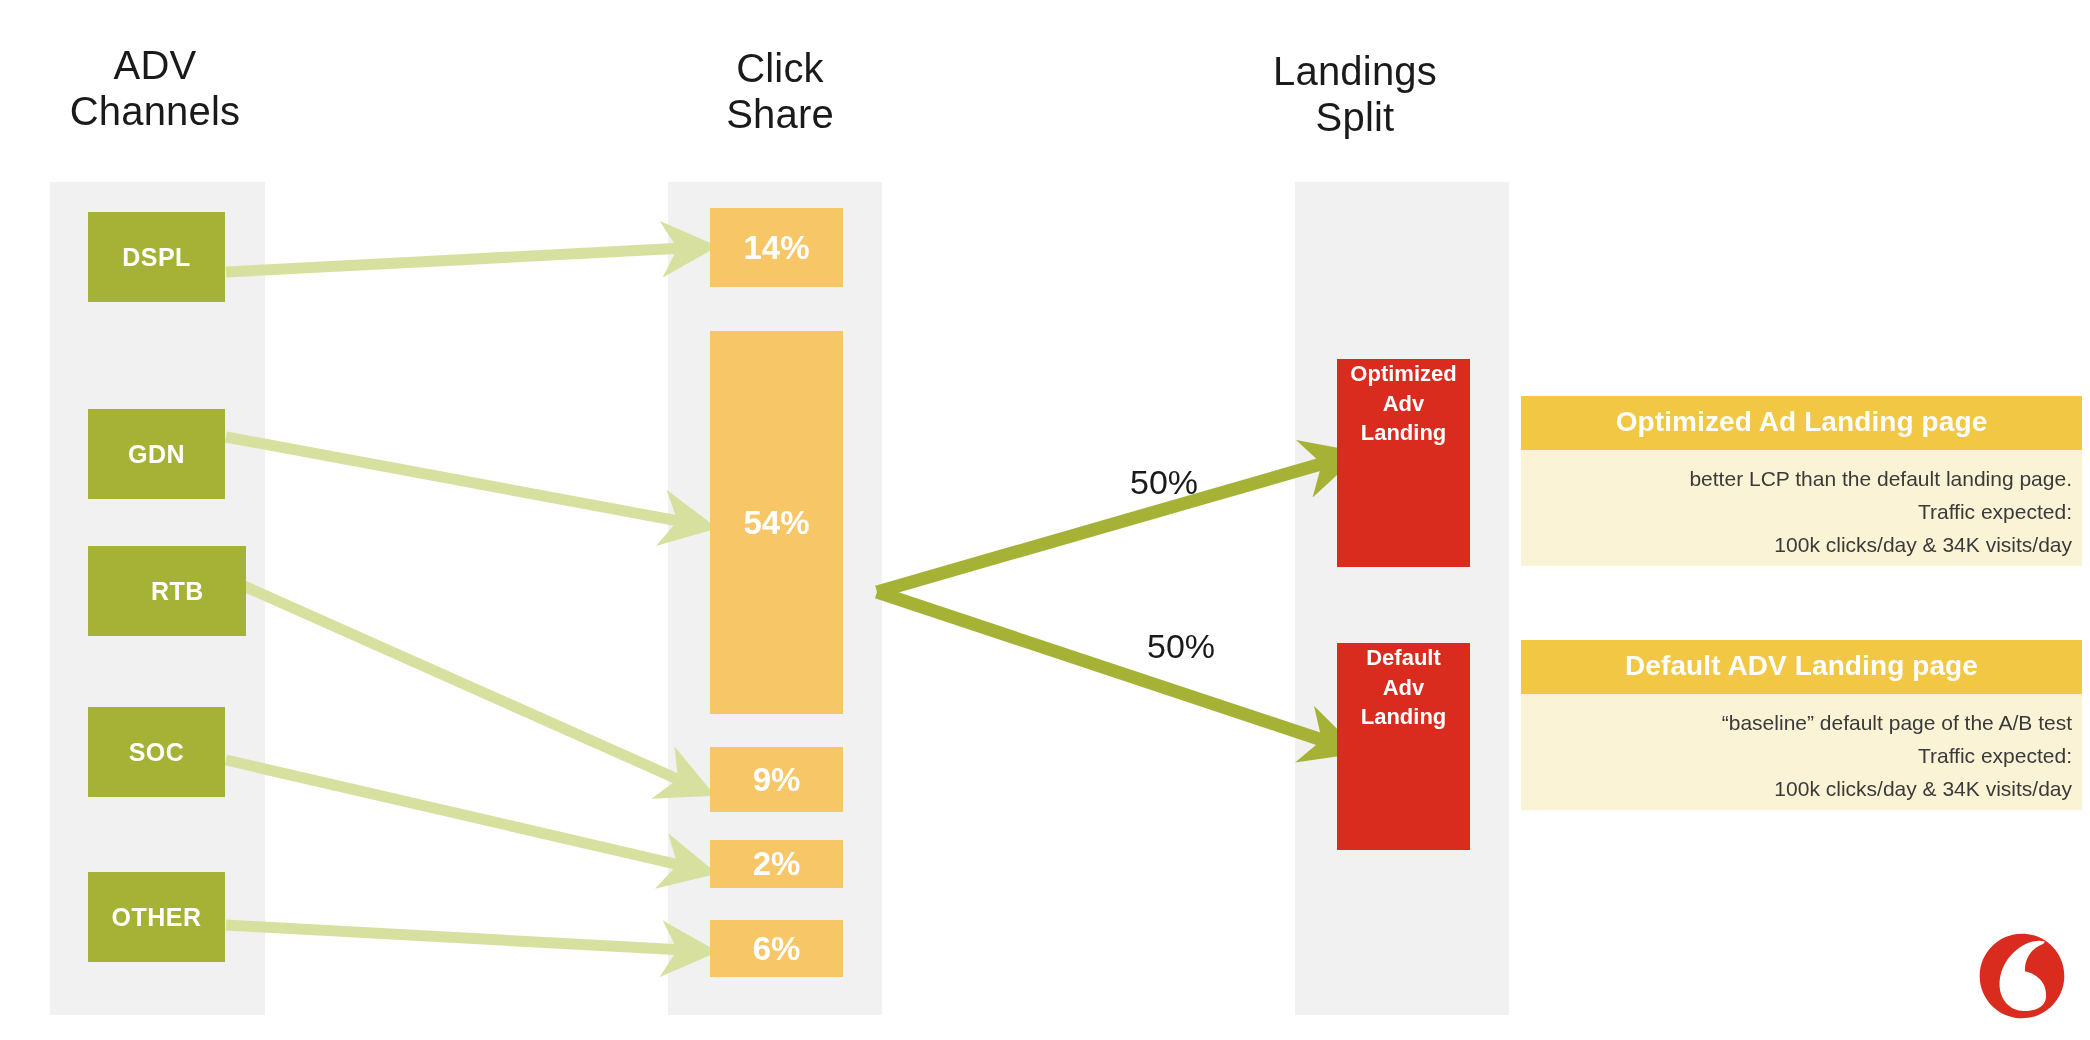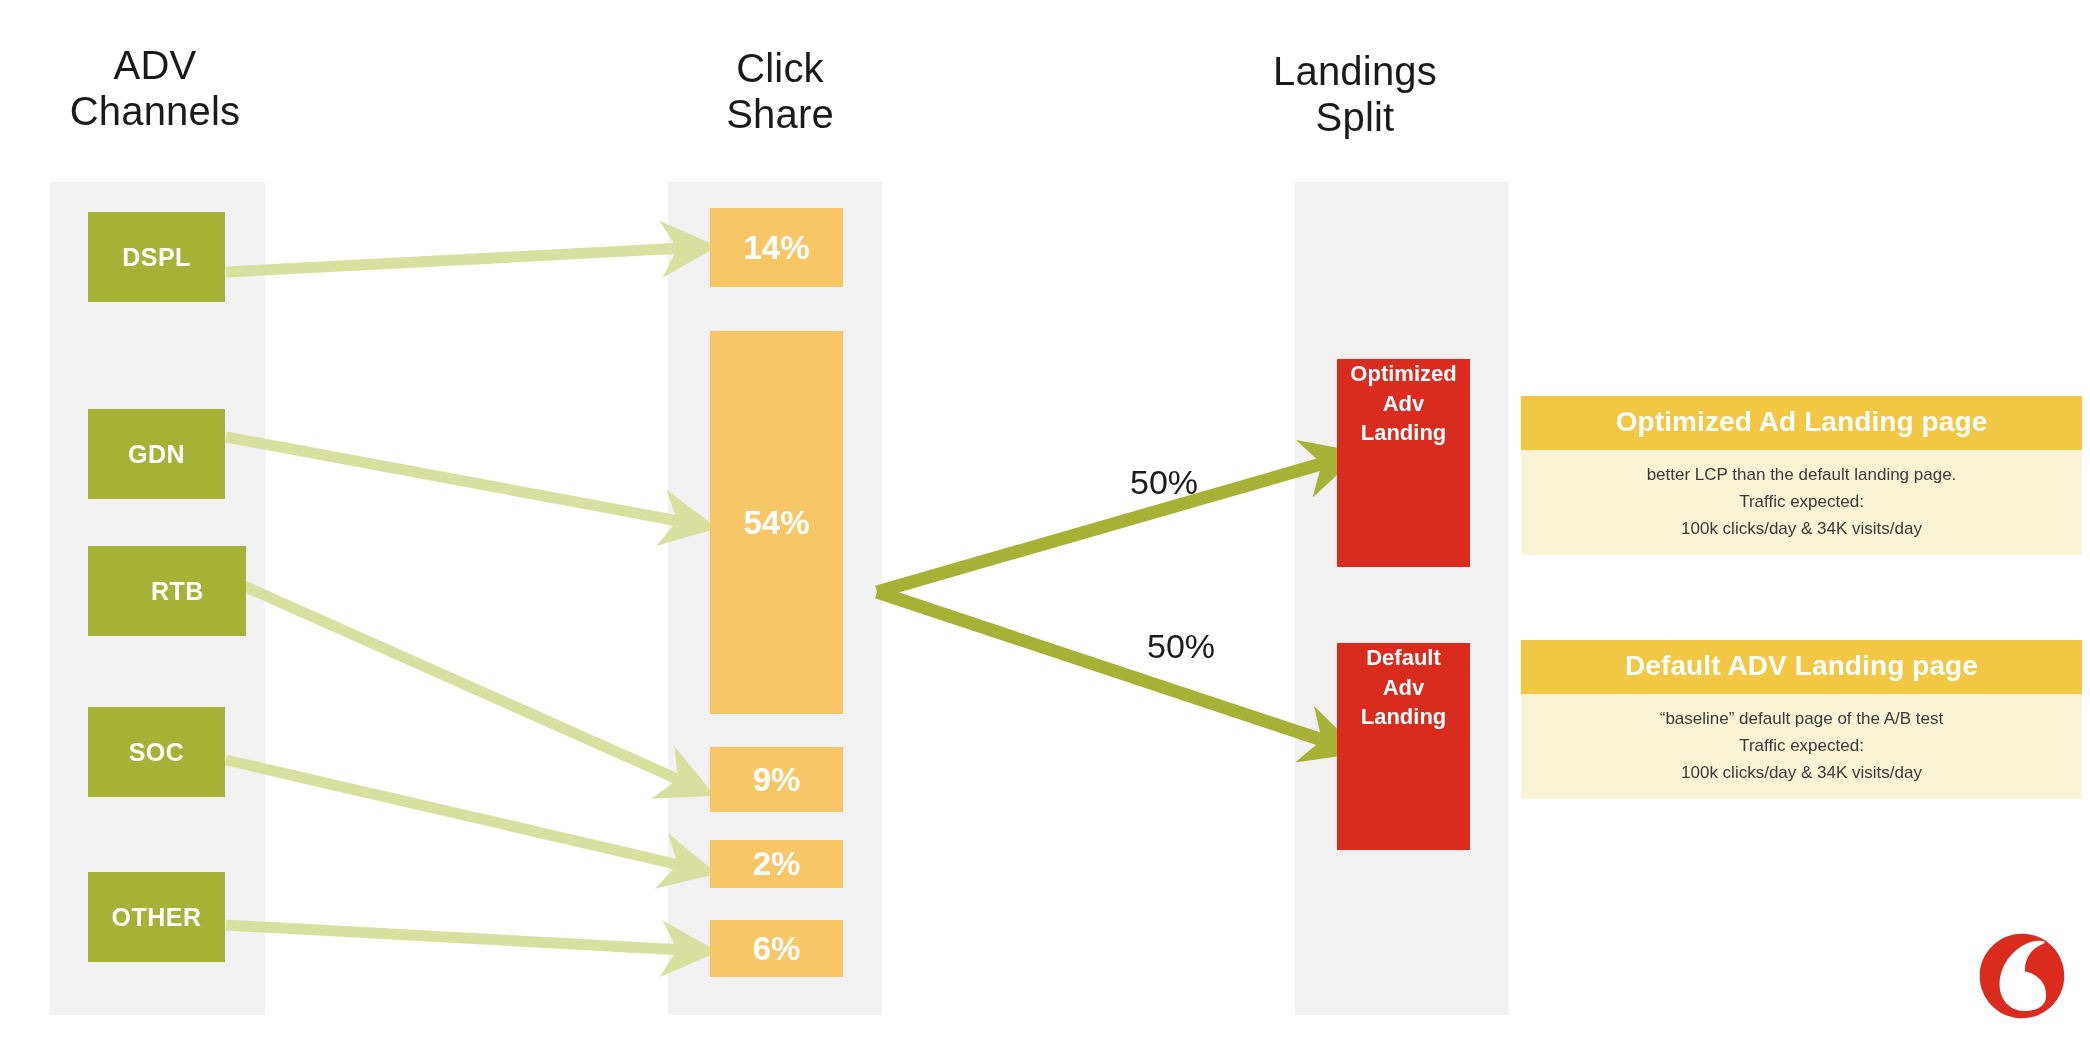--- a/index.html
+++ b/index.html
@@ -119,24 +119,24 @@
     font-size: 28px;
     text-align: center;
     padding: 10px 6px 12px 6px;
     letter-spacing: 0.1px;
   }
   .info-body {
     background: #fbf3d5;
     color: #3a3a3a;
     font-family: "Liberation Sans", sans-serif;
     font-weight: 400;
-    font-size: 17px;
+    font-size: 21px;
     line-height: 1.58;
-    text-align: center;
-    padding: 12px 10px 12px 10px;
+    text-align: right;
+    padding: 12px 10px 4px 10px;
     white-space: pre-line;
   }
 
   
   #arrow-layer {
     position: absolute;
     left: 0;
     top: 0;
     width: 2090px;
     height: 1040px;

